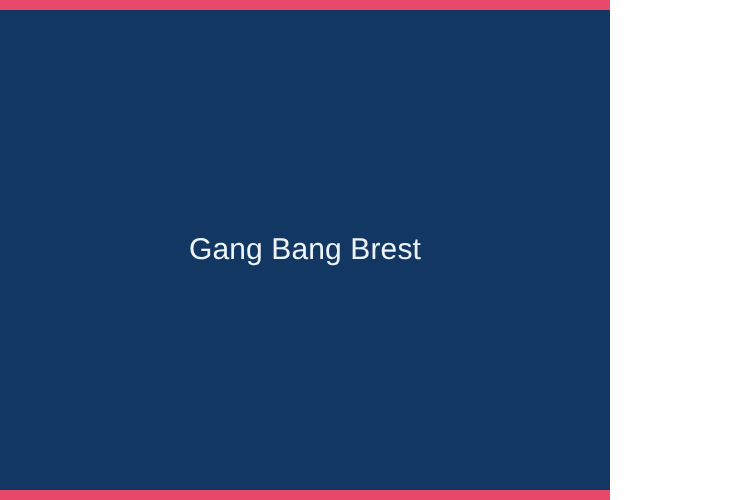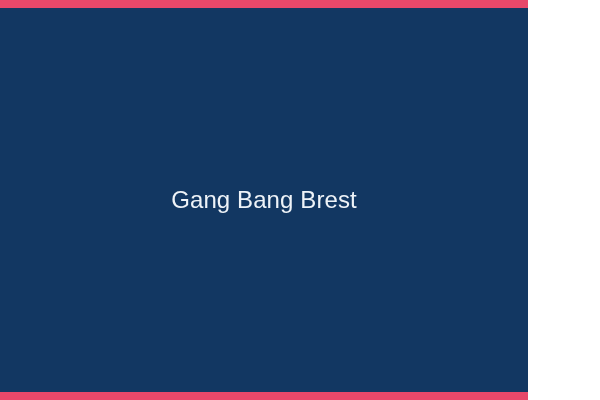--- a/index.html
+++ b/index.html
@@ -12,21 +12,21 @@
     width: 600px;
     height: 400px;
     overflow: hidden;
     background: #ffffff;
     font-family: "Liberation Sans", sans-serif;
   }
 
   .banner-card {
     position: relative;
     box-sizing: border-box;
-    width: 528px;
+    width: 488px;
     height: 400px;
     display: flex;
     flex-direction: column;
     background: #123762;
   }
 
   .accent-rule {
     flex: 0 0 auto;
     width: 100%;
     height: 8px;

